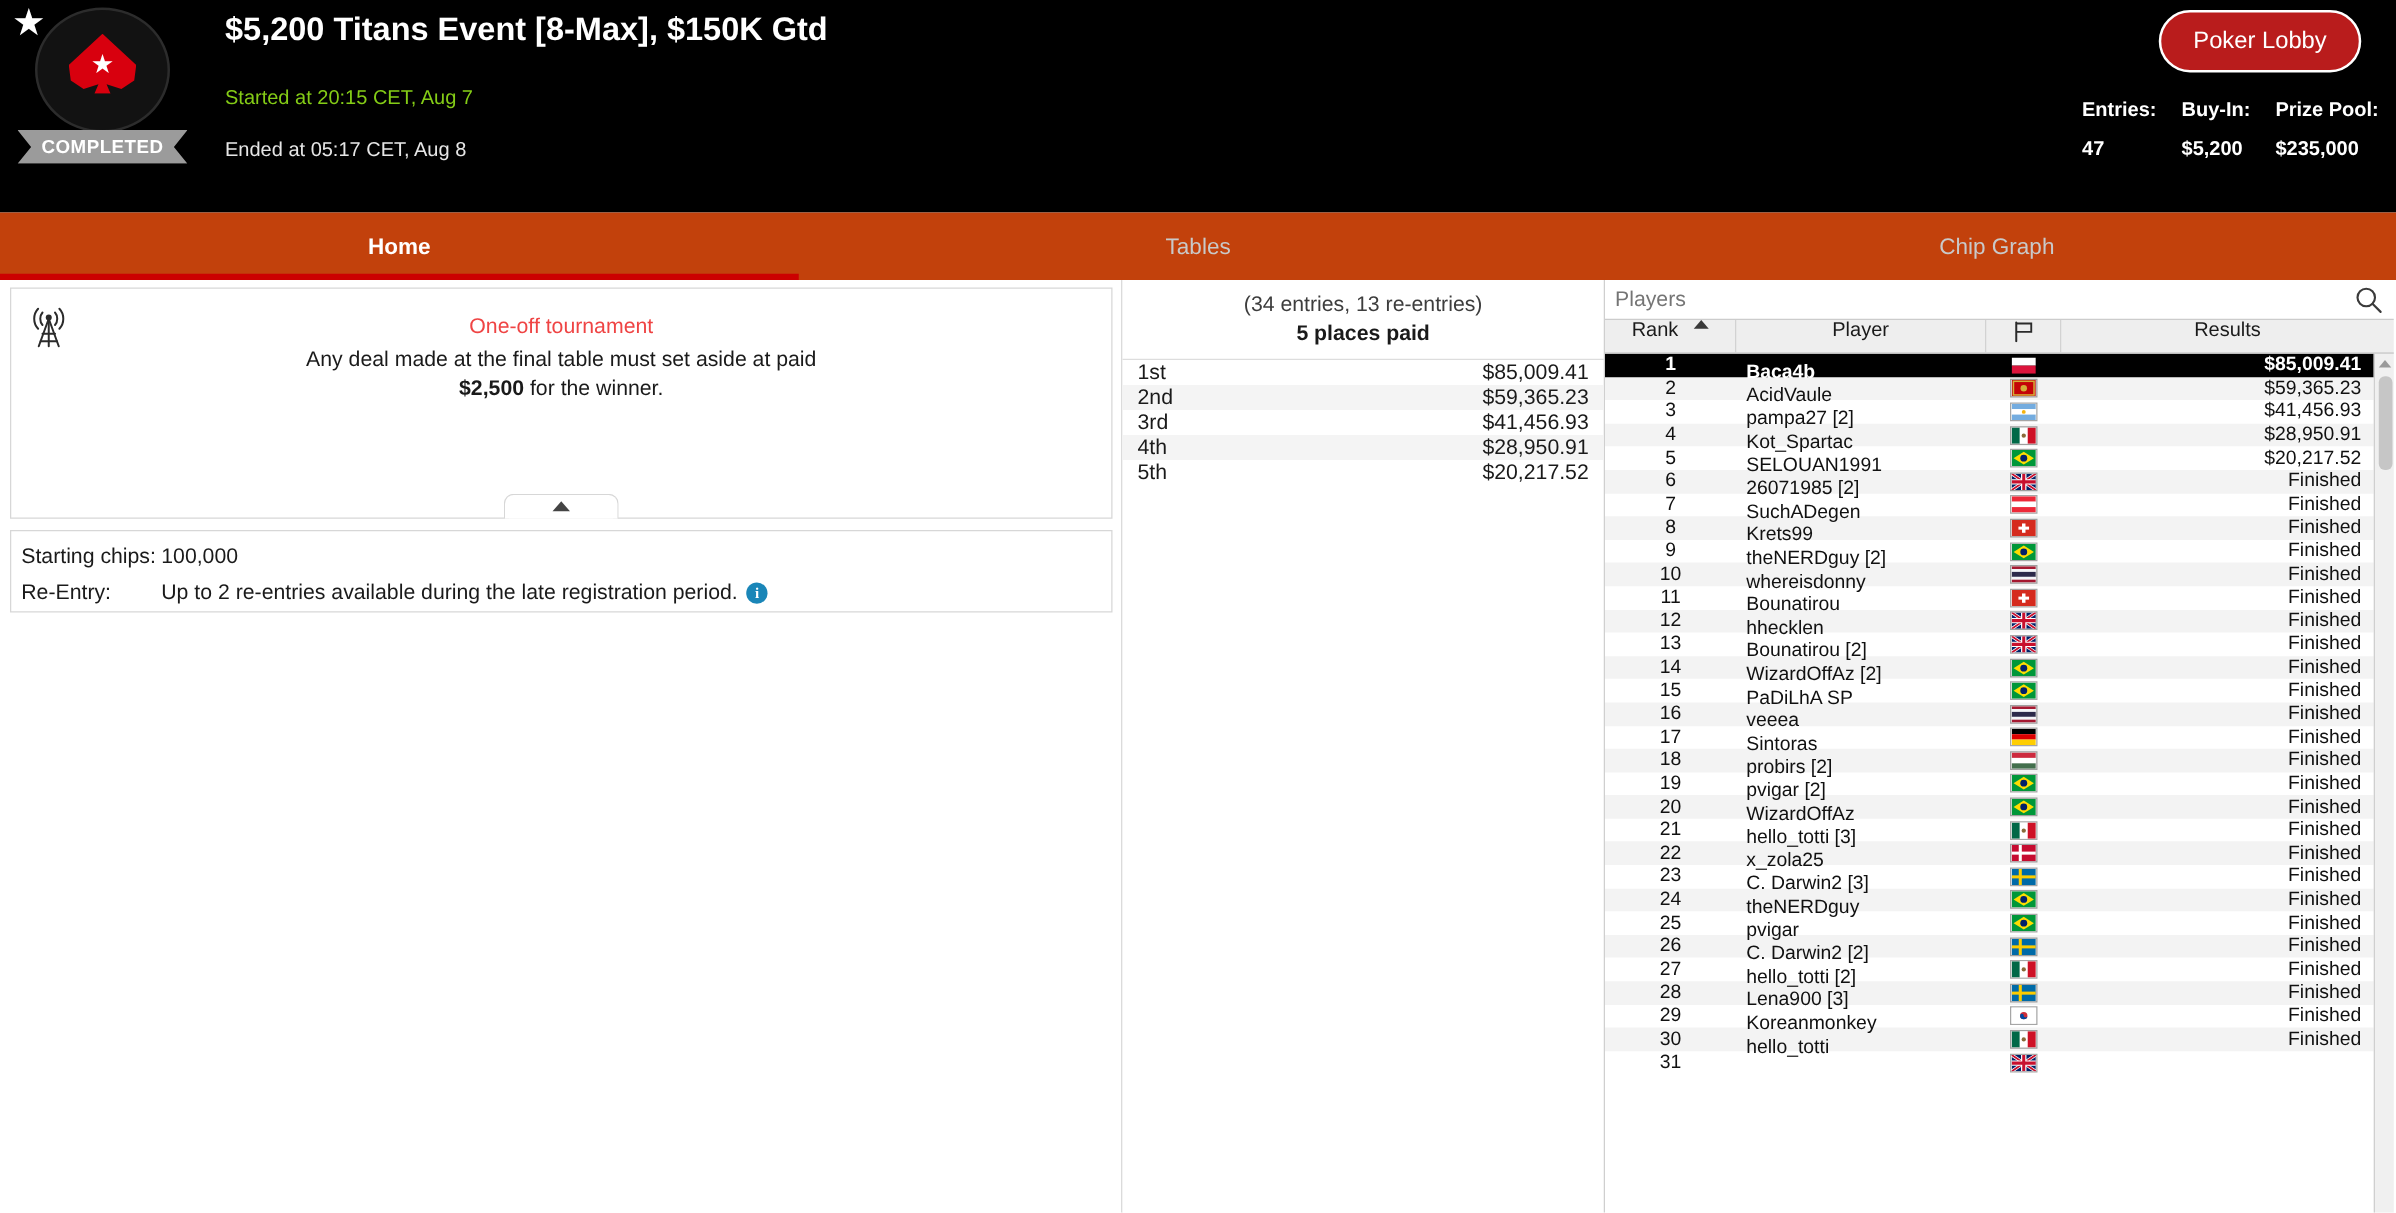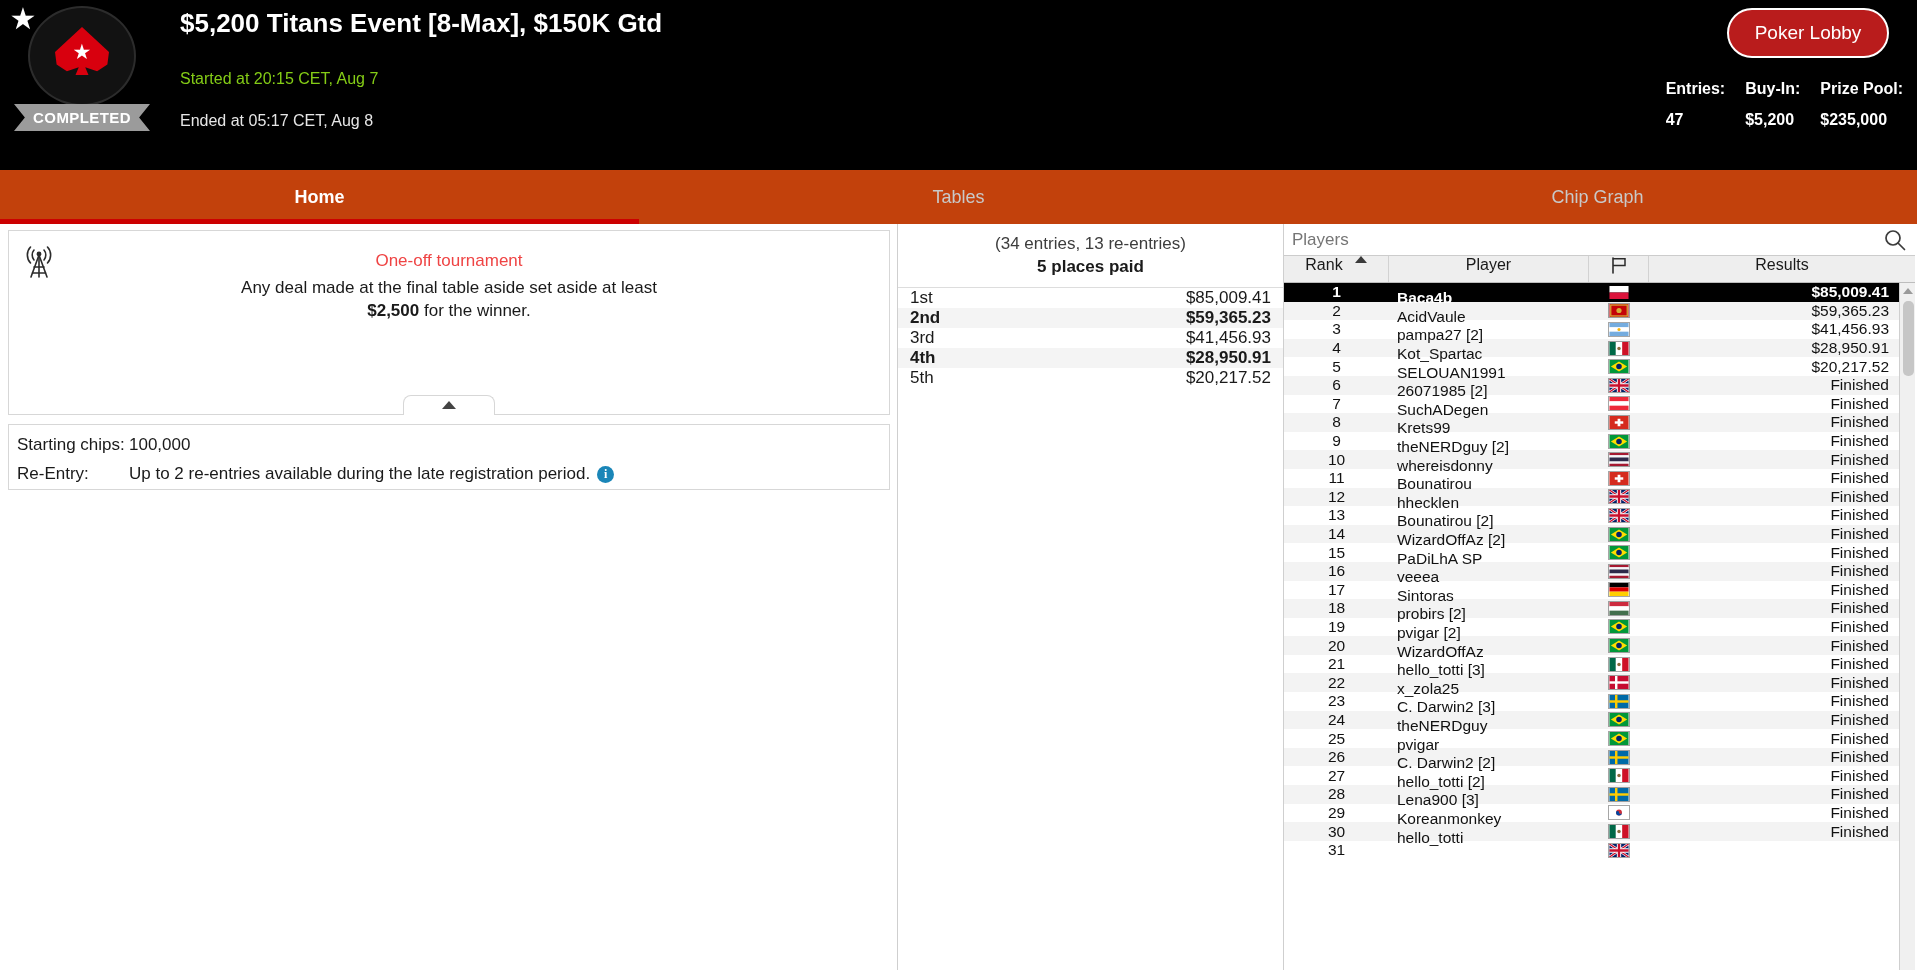--- a/index.html
+++ b/index.html
@@ -207,21 +207,21 @@
   }
   #entries-line { color: #3d3d3d; font-size: 17px; }
   #places-line { color: #1a1a1a; font-size: 17px; font-weight: bold; margin-top: 3px; }
   #payout-list { padding: 0; }
   .payout-row {
     display: flex; justify-content: space-between;
     padding: 1px 12px;
     font-size: 17px; color: #1a1a1a;
     height: 20px; align-items: center;
   }
-  .payout-row.alt { background: #f4f4f4; font-weight: bold; }
+  .payout-row.alt { background: #f4f4f4; }
 
   
   #right-col {
     position: relative;
     width: 631px; height: 762px;
     background: #ffffff;
   }
   #search-bar {
     position: relative;
     height: 32px;
@@ -369,21 +369,21 @@
           <path d="M18 12 L26 34"></path>
           <path d="M13 24 L23 24"></path>
           <path d="M11.5 30 L24.5 30"></path>
         </g>
         <circle cx="18" cy="11" r="2.4" fill="#2b2b2b"></circle>
       </svg>
 
       <div id="notice-text">
         <div id="notice-heading">One-off tournament</div>
         <div id="notice-body">
-          <span>Any deal made at the final table aside set aside at least</span><br>
+          <span>Any deal made at the final table must set aside at paid</span><br>
           <b>$2,500</b><span> for the winner.</span>
         </div>
       </div>
 
       <div id="collapse-tab">
         <div id="collapse-chevron"></div>
       </div>
     </div>
 
     <div id="details-card">

